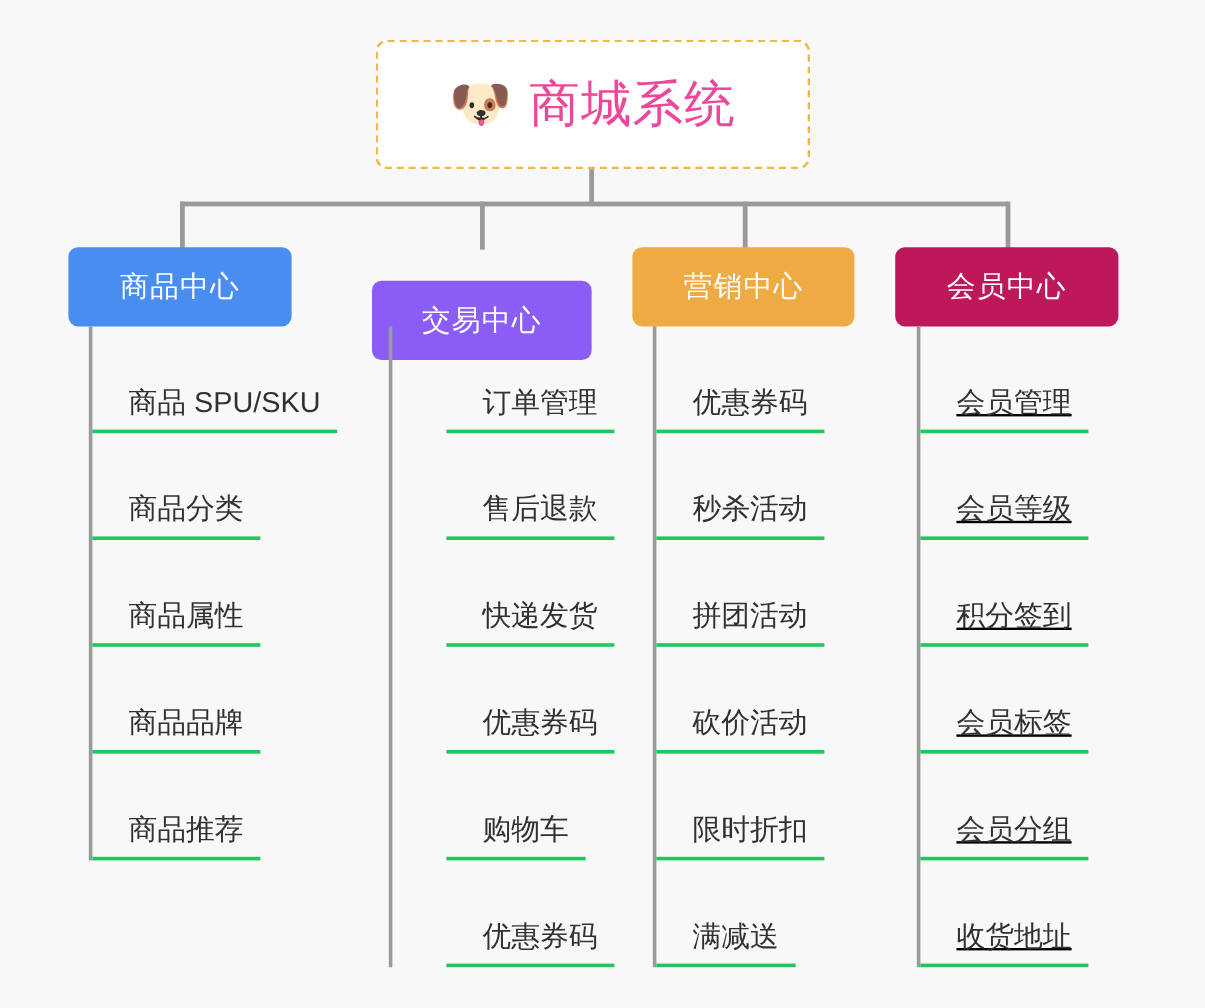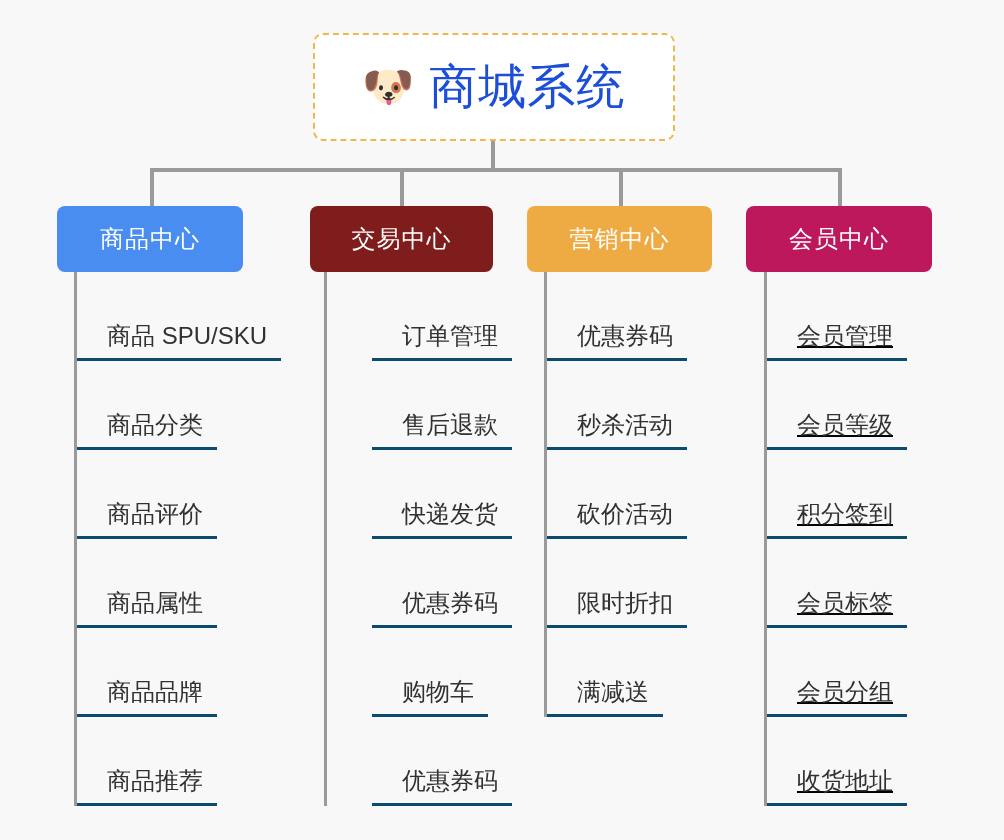--- a/index.html
+++ b/index.html
@@ -38,22 +38,22 @@
     align-items: center;
     justify-content: center;
     gap: 14px;
   }
   .root-emoji {
     font-size: 42px;
     line-height: 1;
     display: block;
   }
   .root-title {
-    font-size: 48px;
-    color: #1d4ed8;
+    font-size: 42px;
+    color: #ec4899;
     letter-spacing: 1px;
     line-height: 1;
     white-space: nowrap;
   }
 
   
   .conn {
     position: absolute;
     background: #9a9a9a;
   }
@@ -106,21 +106,21 @@
     display: flex;
     align-items: flex-end;
     position: relative;
   }
   .leaf-label {
     display: inline-block;
     font-size: 24px;
     color: #303133;
     line-height: 1;
     padding: 0 14px 10px 30px;
-    border-bottom: 3px solid #0c4a6e;
+    border-bottom: 3px solid #22c55e;
     white-space: nowrap;
   }
 </style>
 </head>
 <body style="background: rgb(248, 248, 248);">
 
 <div id="mindmap">
 
   <div class="root-node">
     <span class="root-emoji">🐶</span>
@@ -140,35 +140,32 @@
     </div>
   </div>
   <div class="leaf-list" id="leaf-list-0" style="left: 74px;">
     <div class="leaf-item">
         <span class="leaf-label">商品 SPU/SKU</span>
       </div>
     <div class="leaf-item">
         <span class="leaf-label">商品分类</span>
       </div>
     <div class="leaf-item">
-        <span class="leaf-label">商品评价</span>
-      </div>
-    <div class="leaf-item">
         <span class="leaf-label">商品属性</span>
       </div>
     <div class="leaf-item">
         <span class="leaf-label">商品品牌</span>
       </div>
     <div class="leaf-item">
         <span class="leaf-label">商品推荐</span>
       </div>
   </div>
 
   <div class="branch" id="branch-1" style="left: 310px; width: 183px;">
-    <div class="branch-header" id="branch-header-1" style="background: #7f1d1d; width: 183px;">
+    <div class="branch-header" id="branch-header-1" style="background: #8b5cf6; width: 183px; margin-top: 28px;">
       <span>交易中心</span>
     </div>
   </div>
   <div class="leaf-list" id="leaf-list-1" style="left: 324px; padding-left: 45px;">
     <div class="leaf-item">
         <span class="leaf-label">订单管理</span>
       </div>
     <div class="leaf-item">
         <span class="leaf-label">售后退款</span>
       </div>
@@ -192,20 +189,23 @@
     </div>
   </div>
   <div class="leaf-list" id="leaf-list-2" style="left: 544px;">
     <div class="leaf-item">
         <span class="leaf-label">优惠券码</span>
       </div>
     <div class="leaf-item">
         <span class="leaf-label">秒杀活动</span>
       </div>
     <div class="leaf-item">
+        <span class="leaf-label">拼团活动</span>
+      </div>
+    <div class="leaf-item">
         <span class="leaf-label">砍价活动</span>
       </div>
     <div class="leaf-item">
         <span class="leaf-label">限时折扣</span>
       </div>
     <div class="leaf-item">
         <span class="leaf-label">满减送</span>
       </div>
   </div>
 

